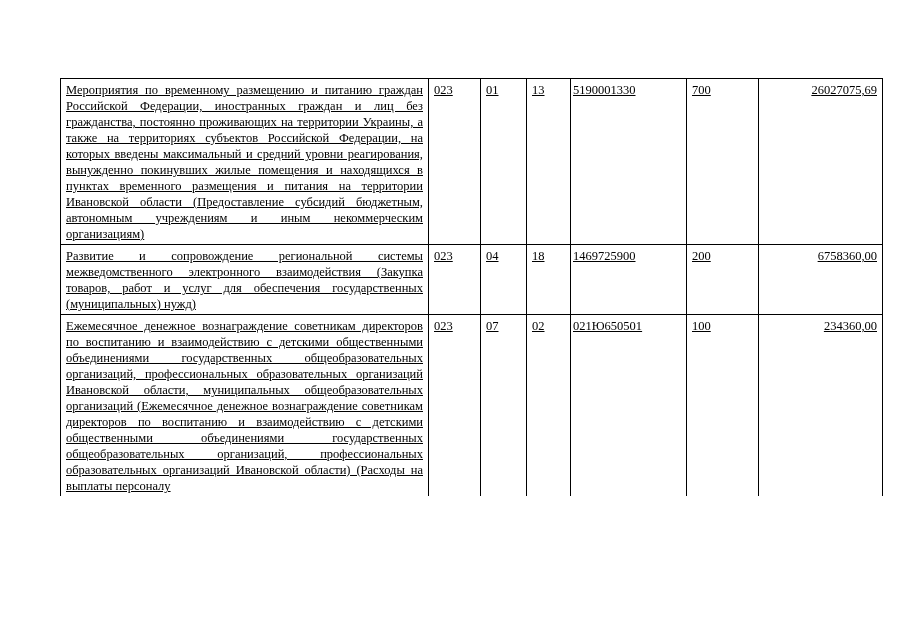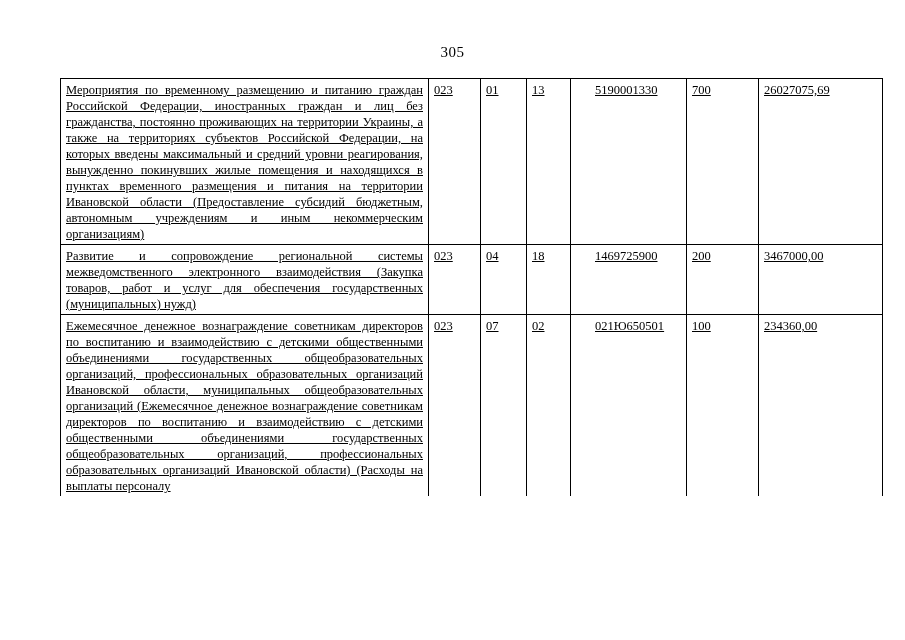--- a/index.html
+++ b/index.html
@@ -49,42 +49,41 @@
   }
   td.c-name {
     text-align: justify;
     text-align-last: left;
     hyphens: manual;
   }
   td.c-center {
   }
   td.c-code {
     text-align: left;
-    padding-left: 24px;
+    padding-left: 2px;
   }
   td.c-amount {
-    text-align: left;
+    text-align: right;
   }
   .col-name   { width: 368px; }
   .col-gl     { width: 52px; }
   .col-rz     { width: 46px; }
   .col-pr     { width: 44px; }
   .col-csr    { width: 116px; }
   .col-vr     { width: 72px; }
   .col-sum    { width: 124px; }
   .cut-bottom {
     border-bottom: none !important;
   }
 </style>
 </head>
 <body>
 
 <div class="page">
 
-  <div class="page-number">305</div>
 
   <table class="doc-table">
     <colgroup>
       <col class="col-name">
       <col class="col-gl">
       <col class="col-rz">
       <col class="col-pr">
       <col class="col-csr">
       <col class="col-vr">
       <col class="col-sum">
@@ -99,21 +98,21 @@
         <td class="c-center">700</td>
         <td class="c-amount">26027075,69</td>
       </tr>
       <tr>
         <td class="c-name">Развитие и сопровождение региональной системы межведомственного электронного взаимодействия (Закупка товаров, работ и услуг для обеспечения государственных (муниципальных) нужд)</td>
         <td class="c-center">023</td>
         <td class="c-center">04</td>
         <td class="c-center">18</td>
         <td class="c-code">1469725900</td>
         <td class="c-center">200</td>
-        <td class="c-amount">3467000,00</td>
+        <td class="c-amount">6758360,00</td>
       </tr>
       <tr>
         <td class="c-name cut-bottom">Ежемесячное денежное вознаграждение советникам директоров по воспитанию и взаимодействию с детскими общественными объединениями государственных общеобразовательных организаций, профессиональных образовательных организаций Ивановской области, муниципальных общеобразовательных организаций (Ежемесячное денежное вознаграждение советникам директоров по воспитанию и взаимодействию с детскими общественными объединениями государственных общеобразовательных организаций, профессиональных образовательных организаций Ивановской области) (Расходы на выплаты персоналу</td>
         <td class="c-center cut-bottom">023</td>
         <td class="c-center cut-bottom">07</td>
         <td class="c-center cut-bottom">02</td>
         <td class="c-code cut-bottom">021Ю650501</td>
         <td class="c-center cut-bottom">100</td>
         <td class="c-amount cut-bottom">234360,00</td>
       </tr>

